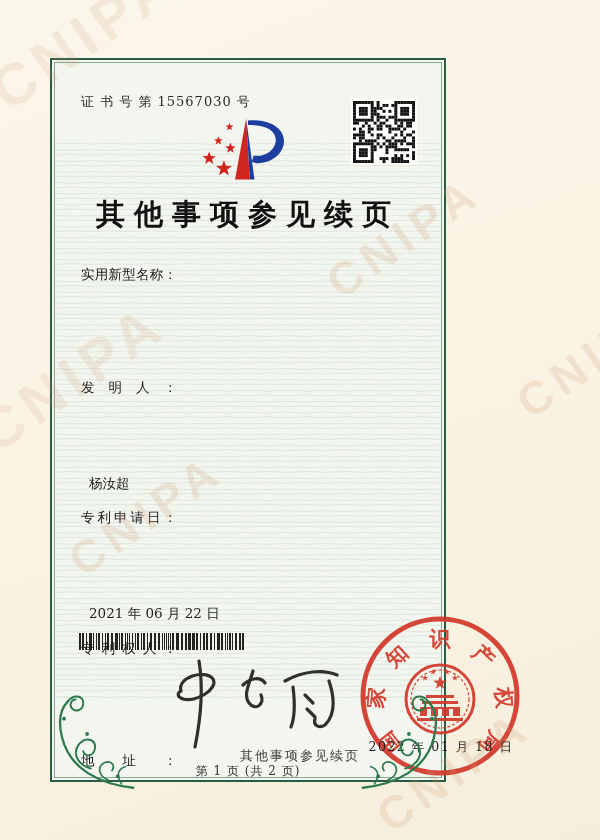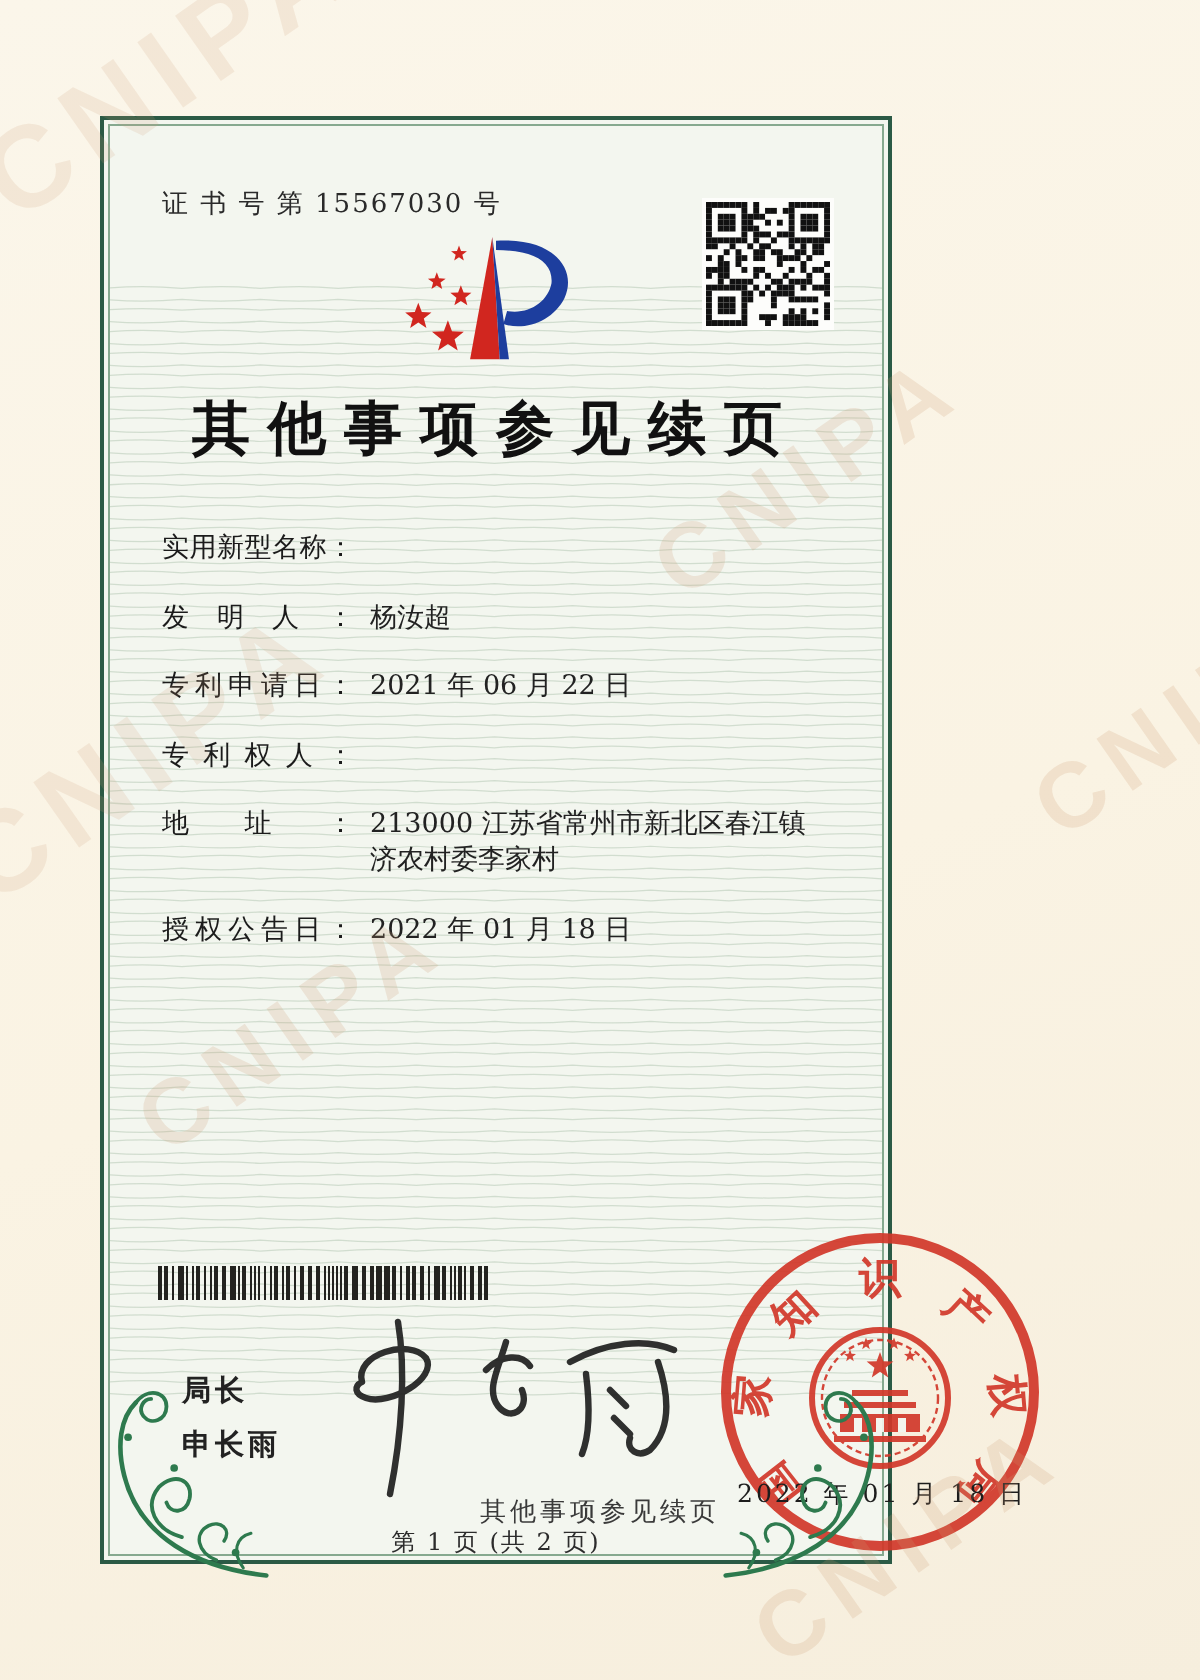--- a/index.html
+++ b/index.html
@@ -26,21 +26,21 @@
   .cert-no{font-size:13px;letter-spacing:1px;color:#2a2a2a;}
 
   .logo-row{position:relative;height:74px;margin-top:2px;}
   .logo{display:block;margin:0 auto;width:112px;height:74px;}
   .qr{position:absolute;right:-2px;top:-14px;width:62px;height:62px;background:#fdfdfb;padding:2px;}
 
   .title{margin-top:8px;text-align:center;font-size:29px;font-weight:bold;
          letter-spacing:9px;color:#111;}
 
   .fields{margin-top:30px;}
-  .field-row{display:flex;margin-bottom:16.5px;font-size:13.5px;line-height:18px;}
+  .field-row{display:flex;margin-bottom:16.5px;font-size:13.5px;line-height:18px;flex-direction:column;}
   .flabel{display:inline-block;width:96px;text-align:justify;text-align-last:justify;
           flex:0 0 96px;color:#1b1b1b;}
   .fvalue{margin-left:8px;color:#222;}
   .grant-row{display:flex;font-size:13.5px;margin-bottom:4px;}
   .grant-col1{flex:0 0 250px;display:flex;}
   .grant-col2{display:flex;}
 
   .paras{margin-top:12px;}
   .para{font-size:12.4px;line-height:1.72;text-align:justify;text-indent:2em;
         color:#1e1e1e;margin:0 0 2px 0;}
@@ -514,24 +514,20 @@
           <rect x="142" y="0" width="2" height="17" fill="#23231f"></rect>
           <rect x="146" y="0" width="1" height="17" fill="#23231f"></rect>
           <rect x="148" y="0" width="1" height="17" fill="#23231f"></rect>
           <rect x="150" y="0" width="2" height="17" fill="#23231f"></rect>
           <rect x="153" y="0" width="1" height="17" fill="#23231f"></rect>
           <rect x="156" y="0" width="2" height="17" fill="#23231f"></rect>
           <rect x="160" y="0" width="2" height="17" fill="#23231f"></rect>
           <rect x="163" y="0" width="2" height="17" fill="#23231f"></rect>
         </svg>
 
-      <div class="signer">
-        <div>局长</div>
-        <div>申长雨</div>
-      </div>
 
       <svg class="signature" viewBox="0 0 225 108">
         <g fill="none" stroke="#151515" stroke-width="3.2" stroke-linecap="round" stroke-linejoin="round" opacity=".88">
           <path d="M34,40 C30,26 58,18 66,28 C72,38 48,52 36,48 C30,46 30,42 34,40"></path>
           <path d="M52,10 C56,34 54,66 48,96"></path>
           <path d="M96,34 C104,26 114,26 118,32"></path>
           <path d="M106,20 C102,34 96,44 102,52 C108,60 118,54 114,44"></path>
           <path d="M138,30 C156,20 176,18 190,24"></path>
           <path d="M146,36 C148,52 148,66 144,76"></path>
           <path d="M182,30 C188,48 188,64 178,74 C172,78 166,74 168,68"></path>

